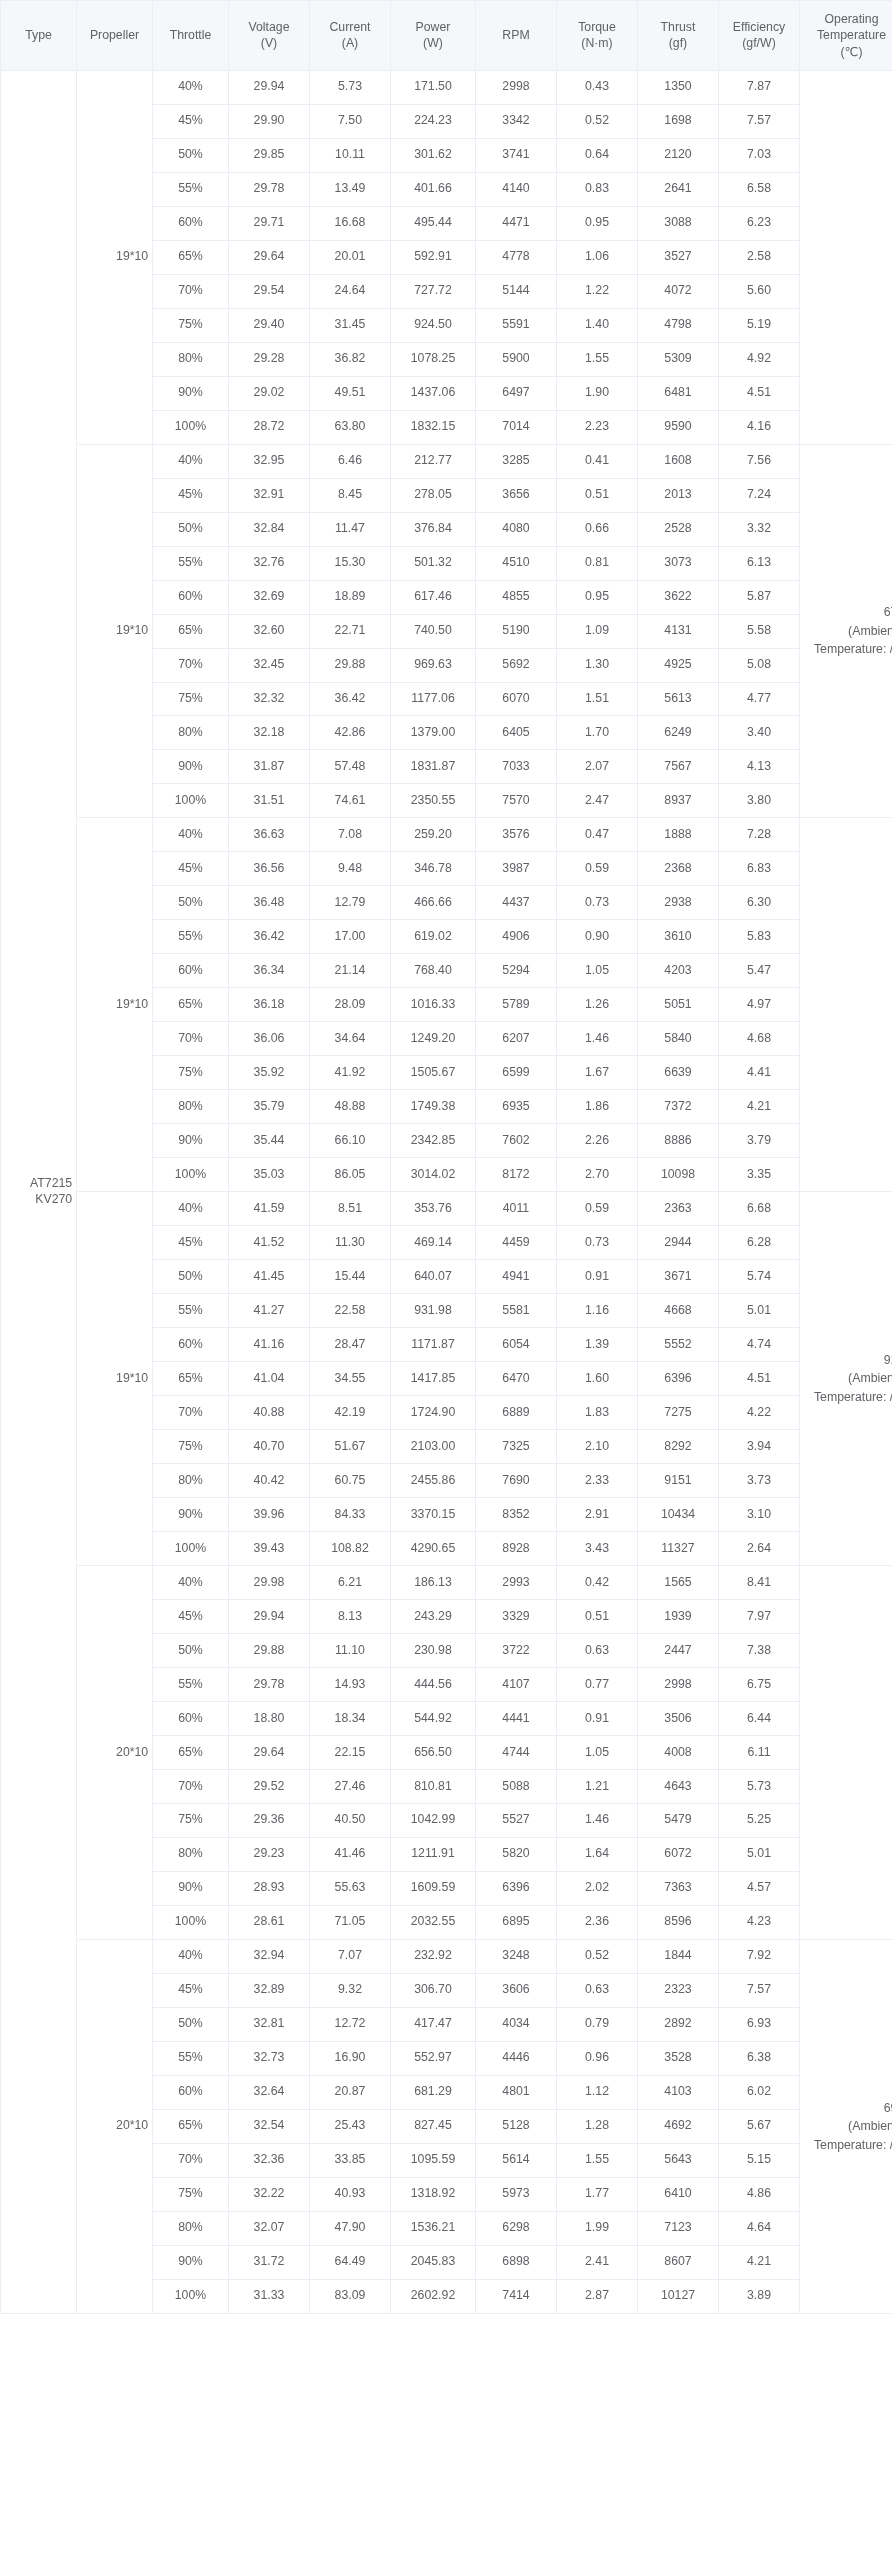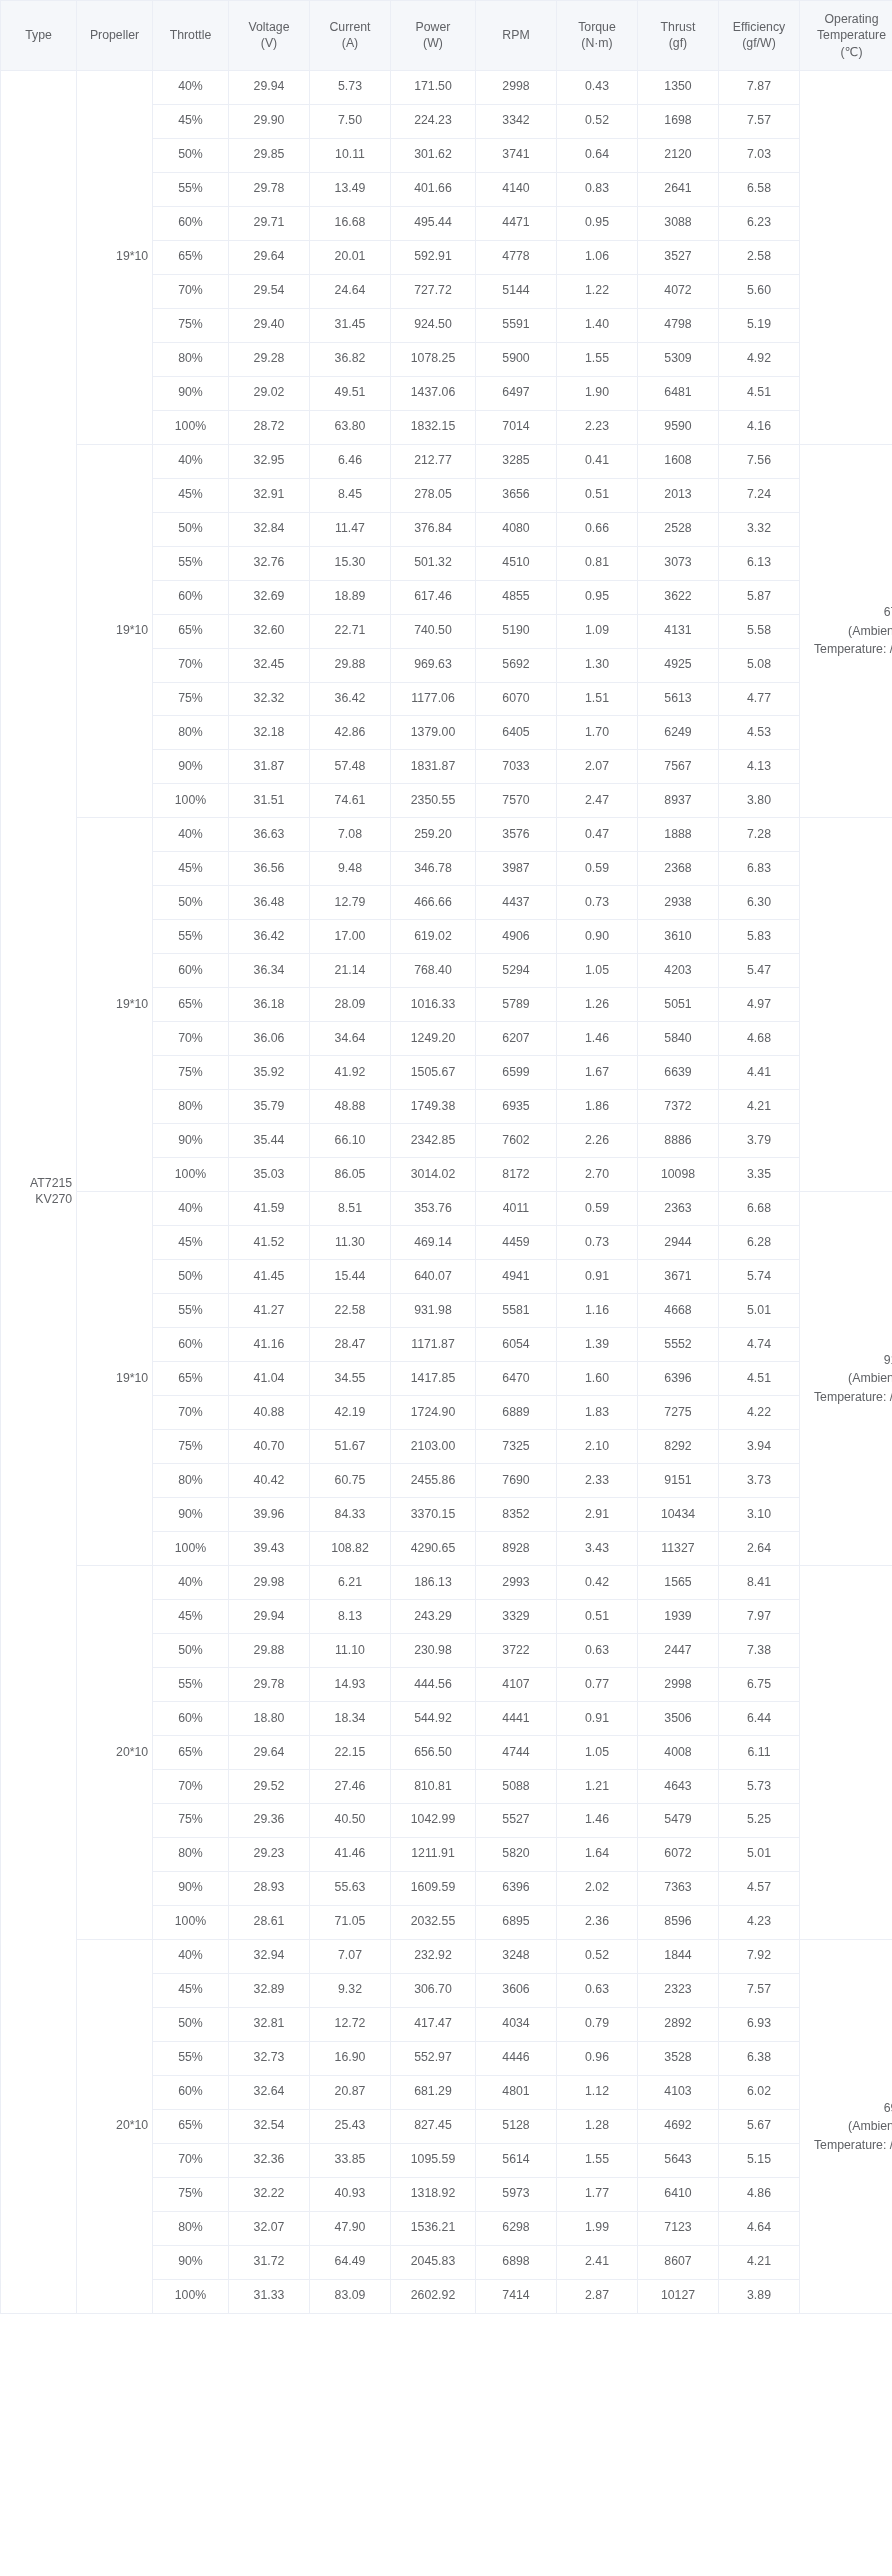--- a/index.html
+++ b/index.html
@@ -304,21 +304,21 @@
         <td>4.77</td>
       </tr>
       <tr>
         <td>80%</td>
         <td>32.18</td>
         <td>42.86</td>
         <td>1379.00</td>
         <td>6405</td>
         <td>1.70</td>
         <td>6249</td>
-        <td>4.53</td>
+        <td>3.40</td>
       </tr>
       <tr>
         <td>90%</td>
         <td>31.87</td>
         <td>57.48</td>
         <td>1831.87</td>
         <td>7033</td>
         <td>2.07</td>
         <td>7567</td>
         <td>4.13</td>

